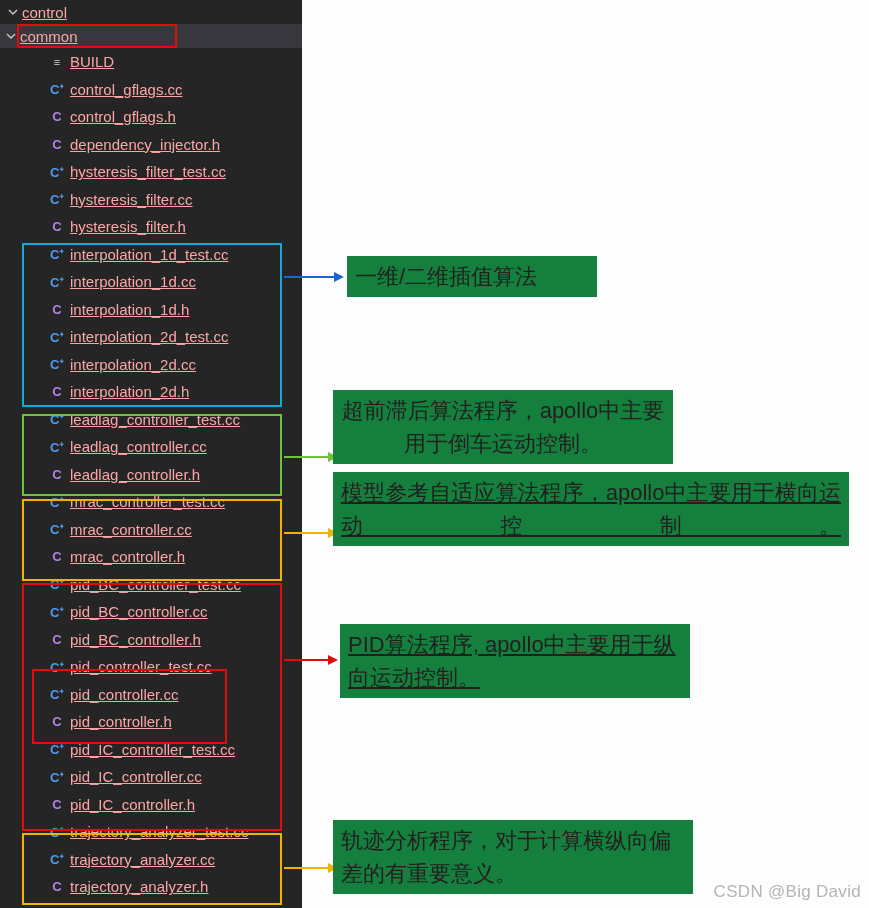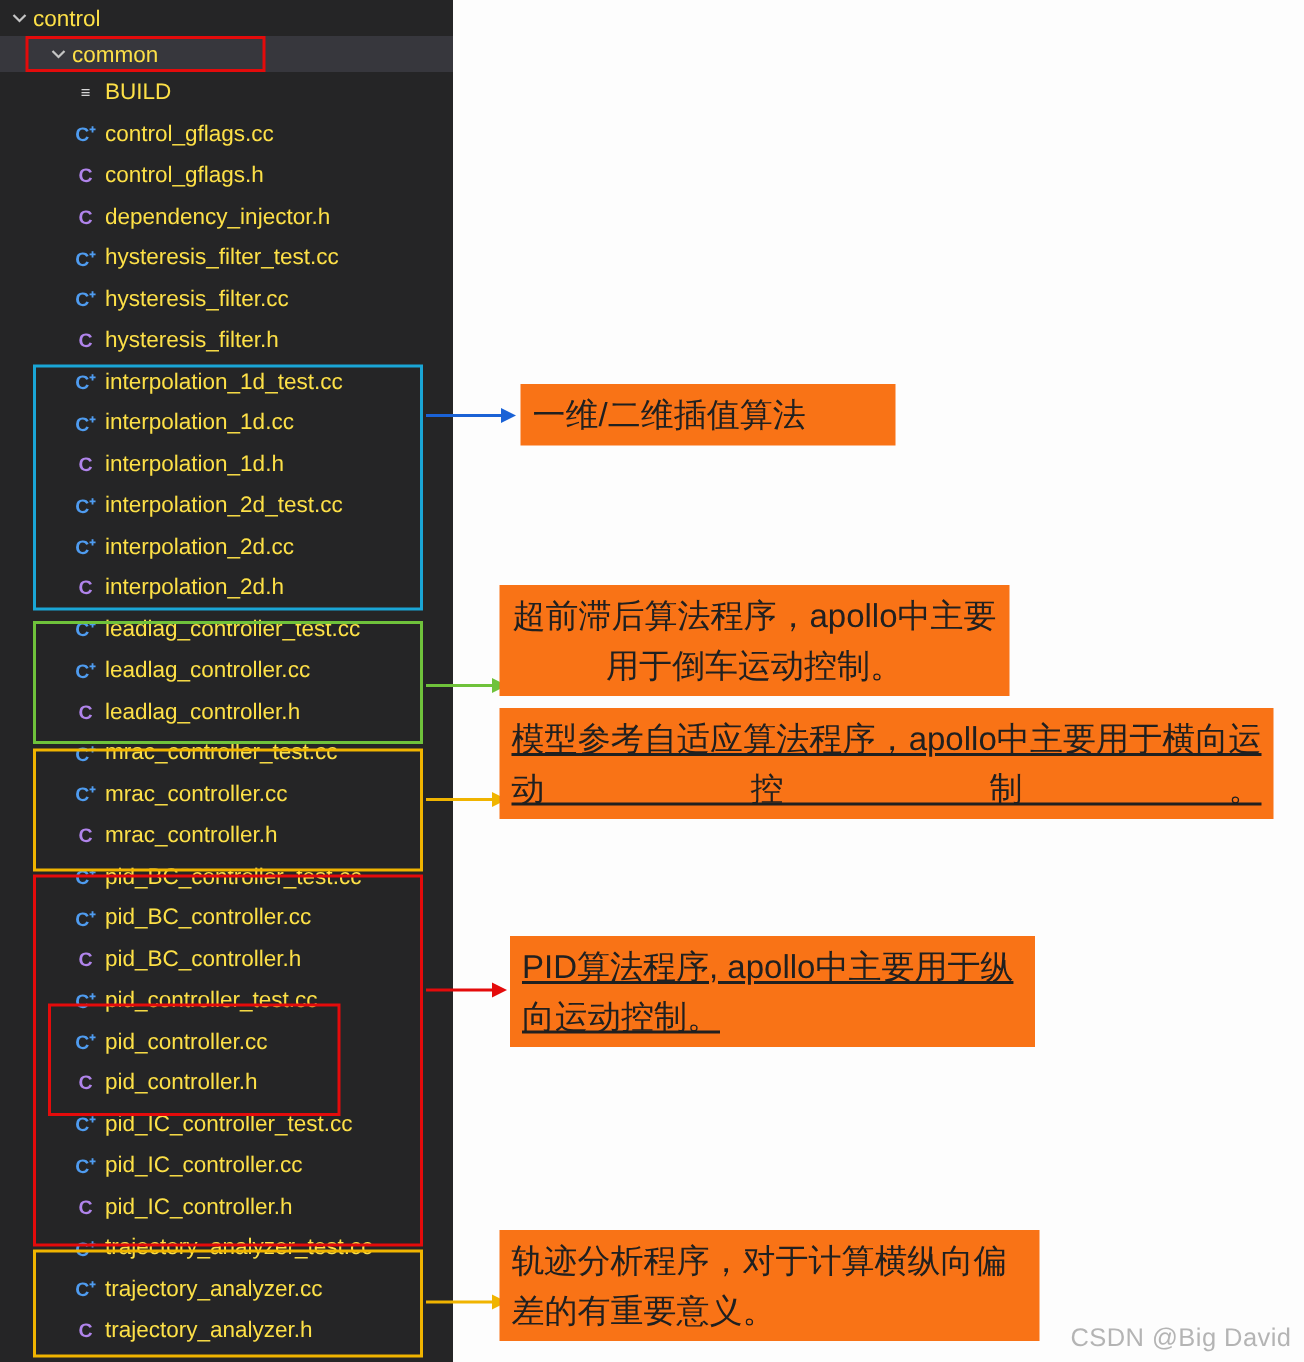--- a/index.html
+++ b/index.html
@@ -65,35 +65,36 @@
       color: #4f9cf0;
     }
     .icon-h {
       color: #b084eb;
     }
     .icon-build {
       color: #d6d6d6;
       font-size: 11px;
     }
     .label {
-      color: #fde047;
-    }
-    .indent-1 { padding-left: 32px; }
+      color: #fca5a5;
+      text-decoration: underline;
+    }
+    .indent-1 { padding-left: 4px; }
     .indent-3 { padding-left: 48px; }
 
     .box-outline {
       position: absolute;
       pointer-events: none;
       border-width: 2px;
       border-style: solid;
     }
 
     .annotation {
       position: absolute;
-      background: #f97316;
+      background: #15803d;
       font-size: 22px;
       color: #202020;
       padding: 4px 8px;
       line-height: 1.5;
     }
 
     .arrow {
       position: absolute;
     }
 

